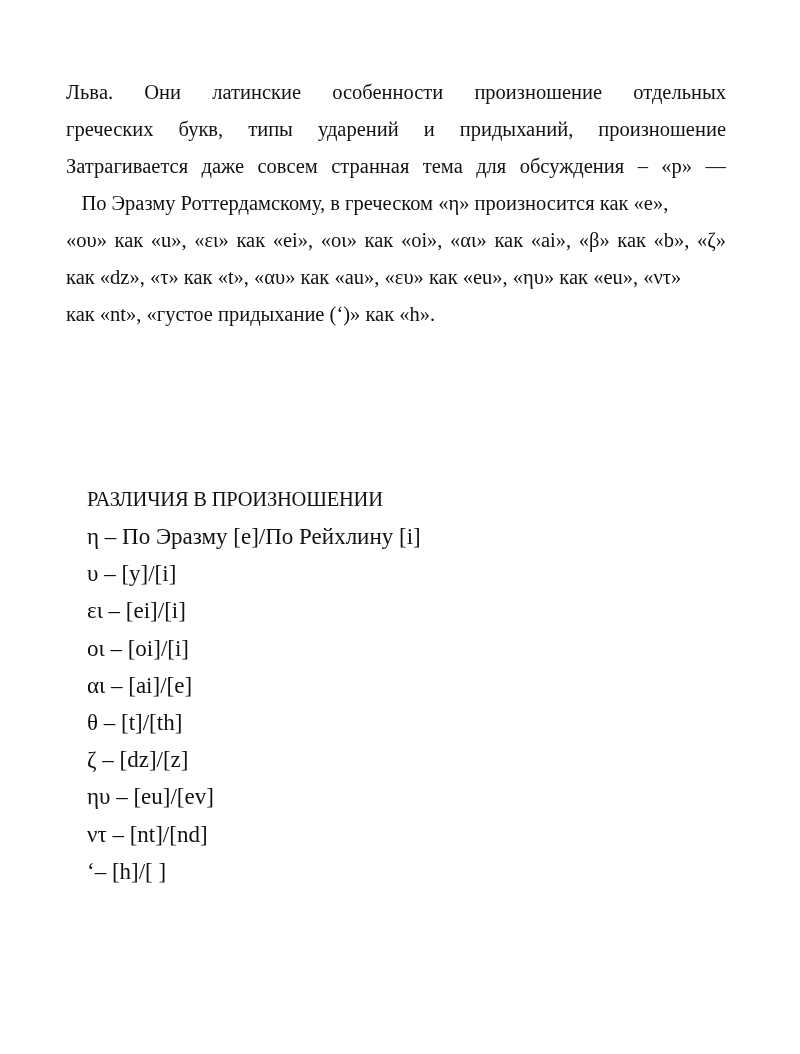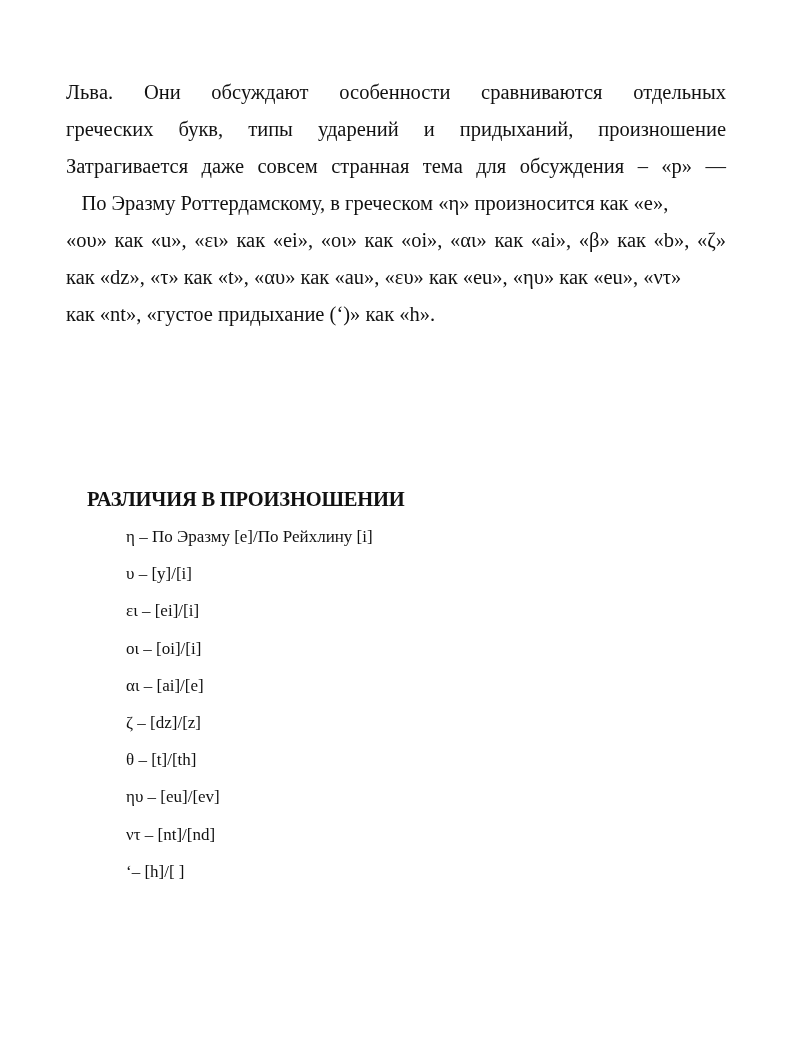--- a/index.html
+++ b/index.html
@@ -11,46 +11,46 @@
   .page { position: absolute; left: 66px; top: 74px; width: 660px; }
   .para {
     font-size: 20.5px; line-height: 37px; margin: 0;
     text-align: justify; text-align-last: left;
   }
   .para .line { display: block; text-align: justify; text-align-last: justify; white-space: nowrap; }
   .para .line.last { text-align-last: left; }
   .heading-block { position: absolute; left: 87px; top: 481px; }
   .heading { font-size: 20.5px; line-height: 37px; margin: 0; letter-spacing: -0.2px; }
   .list { list-style: none; margin: 0; padding: 0; }
-  .list li { font-size: 17px; line-height: 37.2px; white-space: nowrap; margin-left: 39px; }
+  .list li { font-size: 23px; line-height: 37.2px; white-space: nowrap; }
 </style>
 </head>
 <body>
 
 <div class="page">
   <p class="para">
-    <span class="line" style="white-space: normal; display: block; text-align: justify; text-align-last: justify;">Львa.  Они обсуждают особенности сравниваются отдельных</span>
+    <span class="line" style="white-space: normal; display: block; text-align: justify; text-align-last: justify;">Львa.  Они латинские особенности произношение отдельных</span>
     <span class="line" style="white-space: normal; display: block; text-align: justify; text-align-last: justify;">греческих букв, типы ударений и придыханий, произношение</span>
     <span class="line" style="white-space: normal; display: block; text-align: justify; text-align-last: justify;">Затрагивается даже совсем странная тема для обсуждения – «p» —</span>
   </p>
   <p class="para">
     <span class="line last" style="white-space:pre;">   По Эразму Роттердамскому, в греческом «η» произносится как «e»,</span>
     <span class="line" style="white-space: normal; display: block; text-align: justify; text-align-last: justify;">«ου» как «u», «ει» как «ei», «οι» как «oi», «αι» как «ai», «β» как «b», «ζ»</span>
     <span class="line last">как «dz», «τ» как «t», «αυ» как «au», «ευ» как «eu», «ηυ» как «eu», «ντ»</span>
     <span class="line last">как «nt», «густое придыхание (‘)» как «h».</span>
   </p>
 </div>
 
 <div class="heading-block">
-  <h2 class="heading" style="font-weight:bold;">РАЗЛИЧИЯ В ПРОИЗНОШЕНИИ</h2>
+  <h2 class="heading" style="font-weight:normal;">РАЗЛИЧИЯ В ПРОИЗНОШЕНИИ</h2>
   <ul class="list">
     <li>η – По Эразму [e]/По Рейхлину [i]</li>
     <li>υ – [y]/[i]</li>
     <li>ει – [ei]/[i]</li>
     <li>οι – [oi]/[i]</li>
     <li>αι – [ai]/[e]</li>
+    <li>θ – [t]/[th]</li>
     <li>ζ – [dz]/[z]</li>
-    <li>θ – [t]/[th]</li>
     <li>ηυ – [eu]/[ev]</li>
     <li>ντ – [nt]/[nd]</li>
     <li>‘– [h]/[ ]</li>
   </ul>
 </div>
 
 </body></html>

